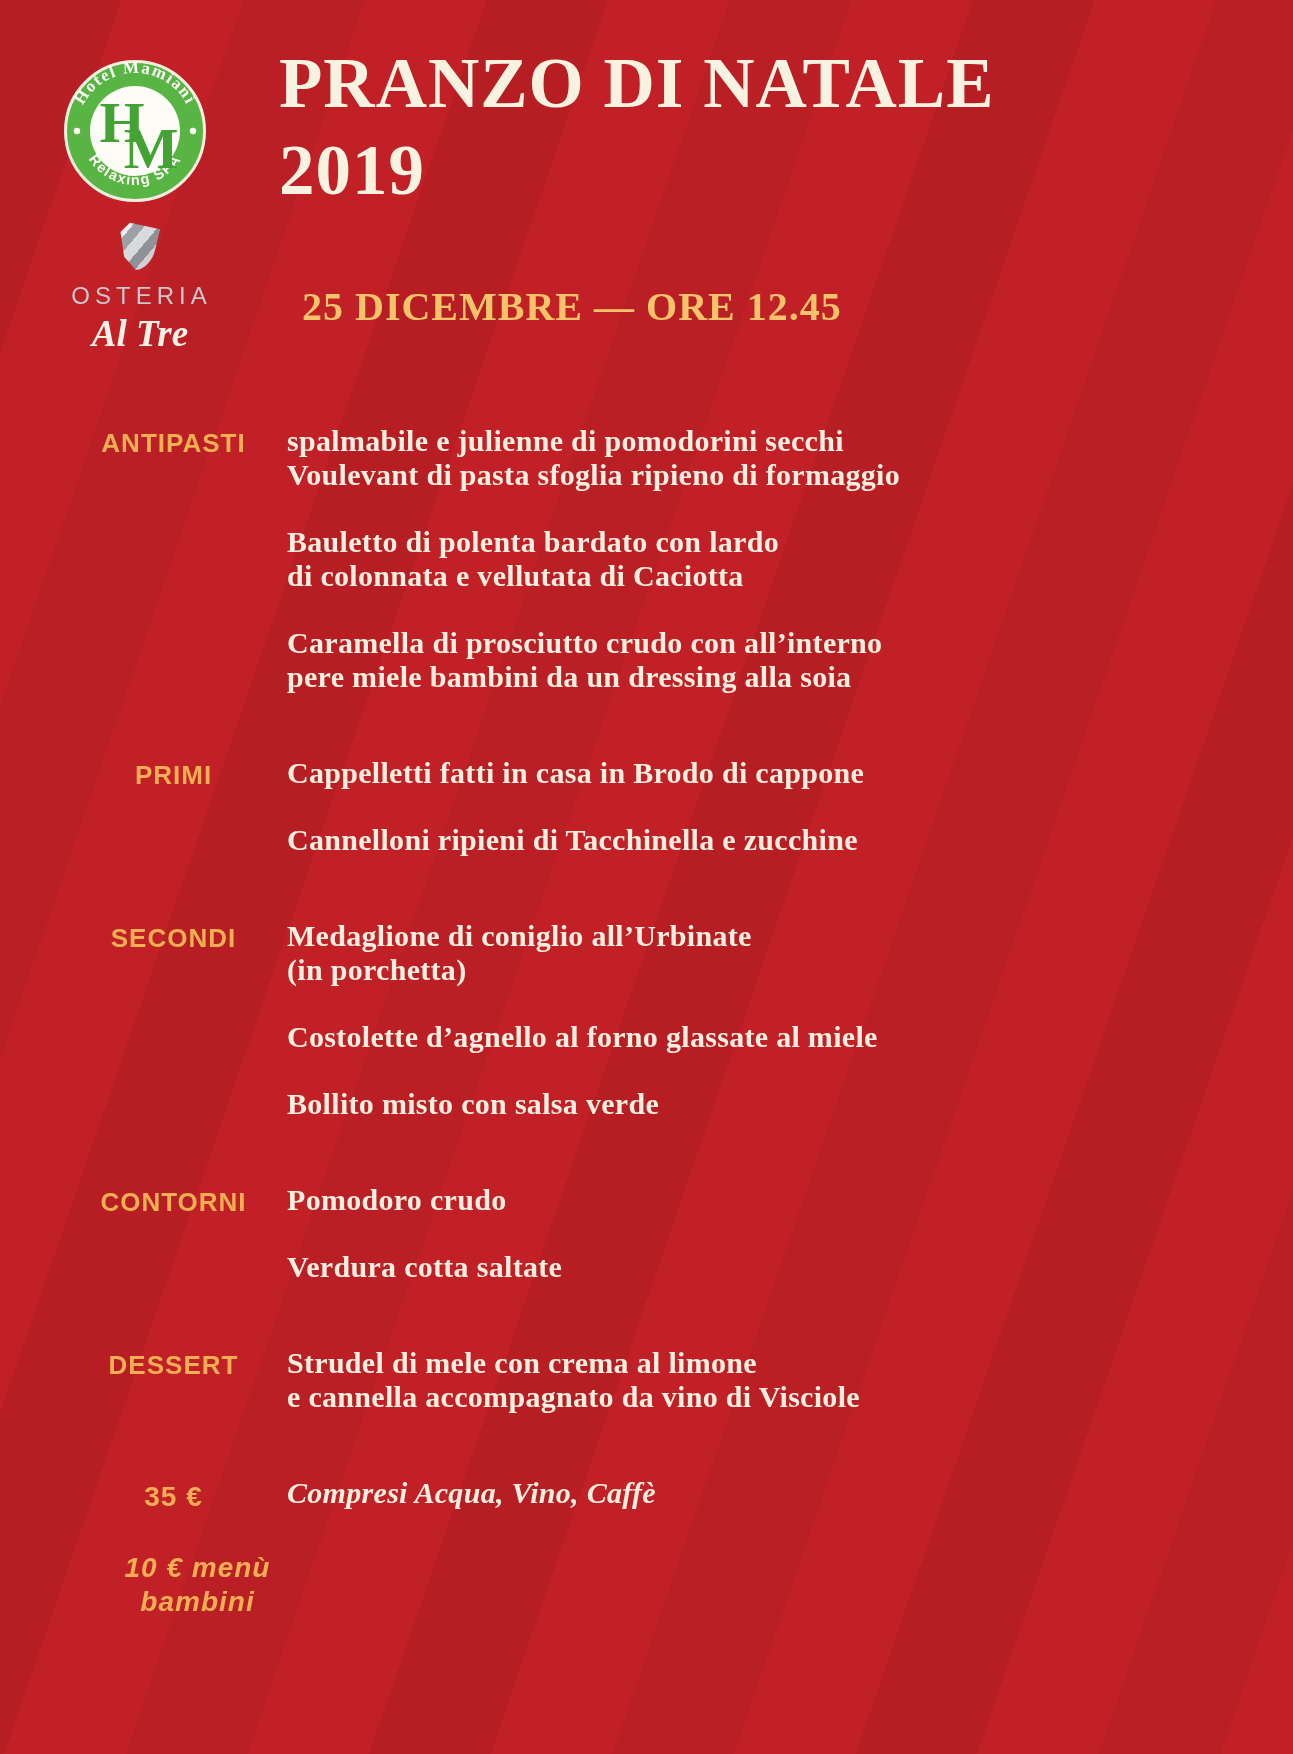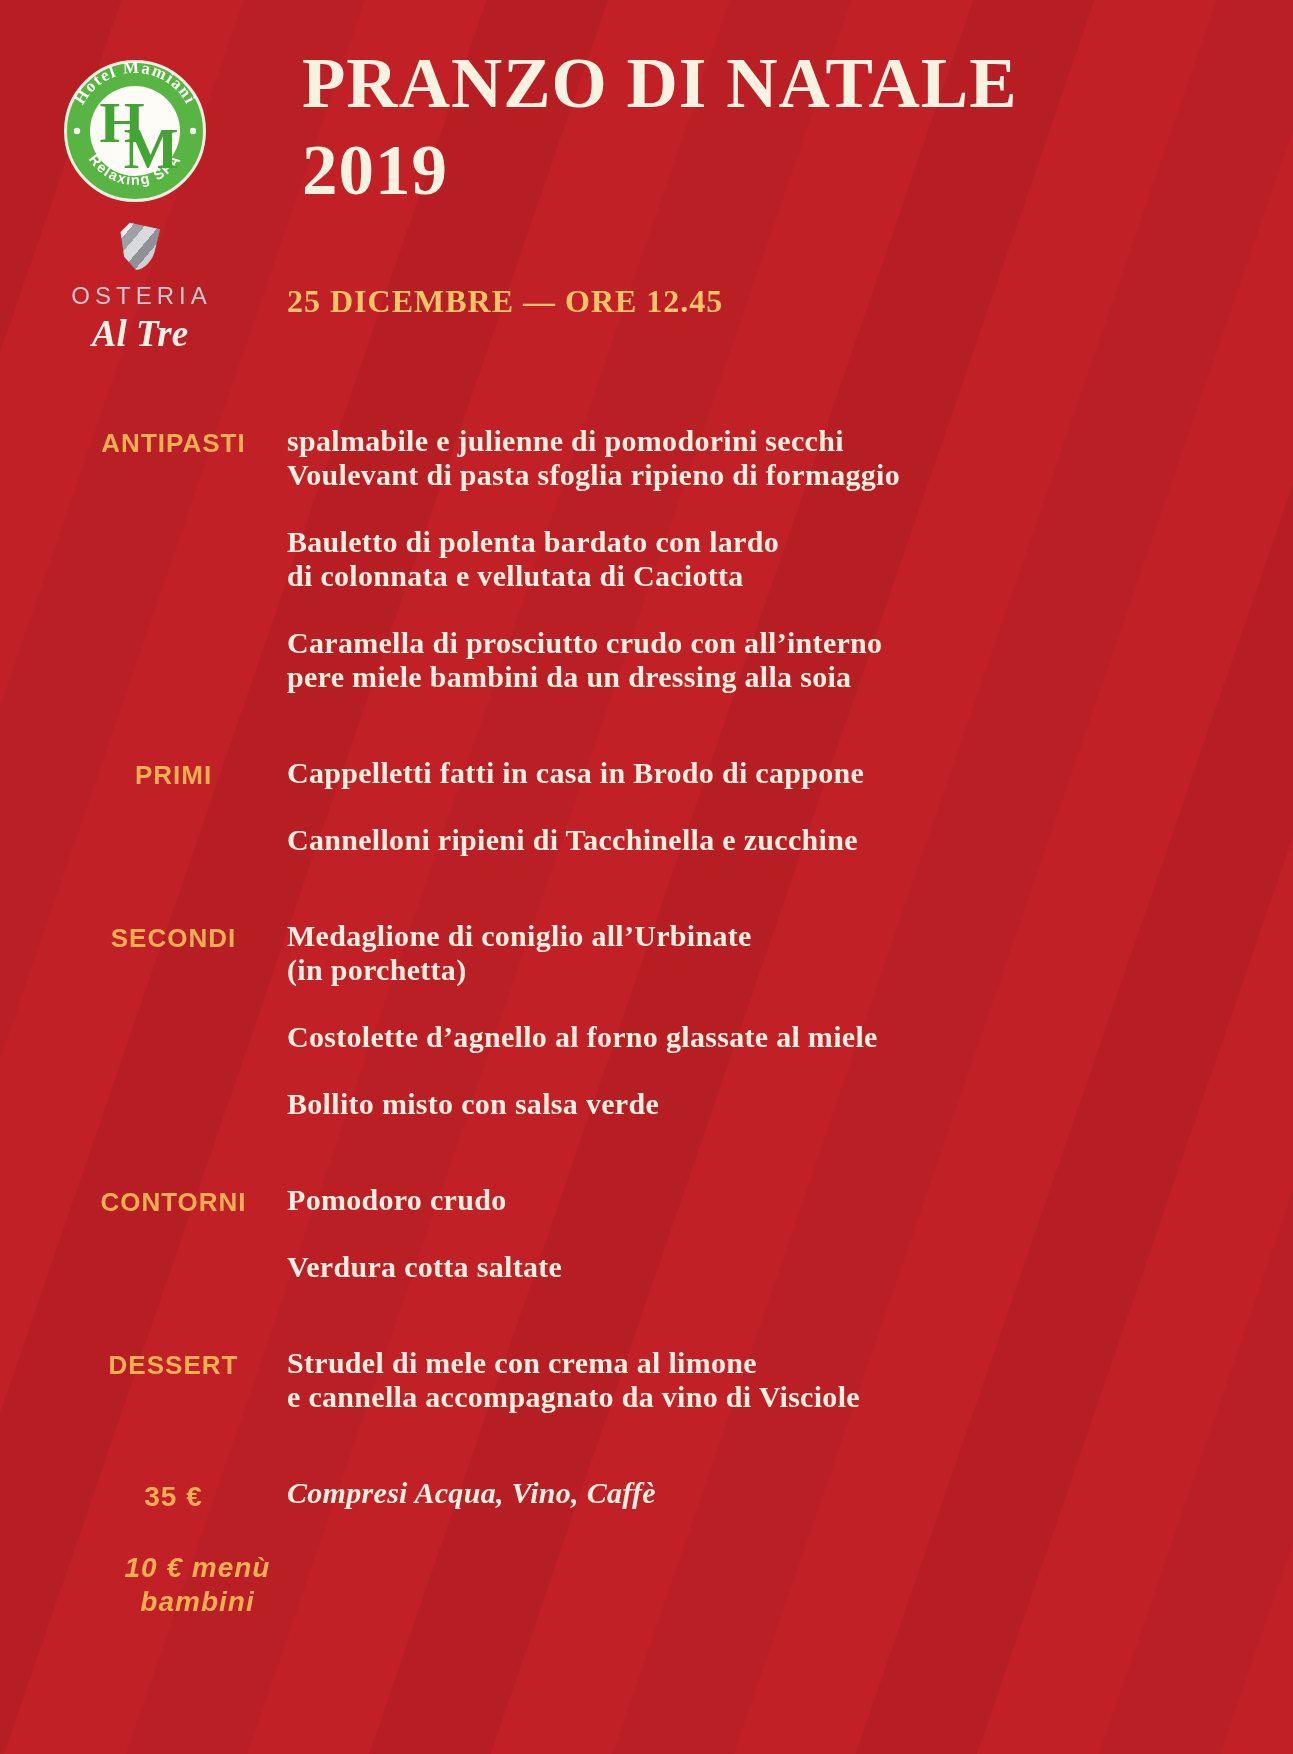--- a/index.html
+++ b/index.html
@@ -25,27 +25,27 @@
     font-family:"Liberation Sans",sans-serif;font-weight:normal;
     font-size:24px;letter-spacing:5px;color:var(--logo_gray,#C9C8CD);
     white-space:nowrap;margin-left:3px;
   }
   .osteria-sub{
     font-family:"Liberation Serif",serif;font-style:italic;font-weight:bold;
     font-size:37px;color:#F5F1E6;margin-top:2px;
   }
   
   .title{
-    position:absolute;left:302px;top:40px;
+    position:absolute;left:279px;top:40px;
     font-weight:bold;font-size:71px;line-height:87px;letter-spacing:1px;
     color:var(--cream_title,#F8F2E1);
   }
   .date-line{
-    position:absolute;left:287px;top:283px;
-    font-weight:bold;font-size:32px;letter-spacing:1px;
+    position:absolute;left:302px;top:283px;
+    font-weight:bold;font-size:40px;letter-spacing:1px;
     color:var(--gold_light,#F5C46A);
   }
   
   .menu{position:absolute;left:60px;top:424px;right:40px;}
   .section{display:flex;margin-bottom:29px;}
   .label{
     width:227px;flex:0 0 227px;padding-top:4px;
     font-family:"Liberation Sans",sans-serif;font-weight:bold;
     font-size:26px;letter-spacing:1px;
     color:var(--gold,#F1AE53);

